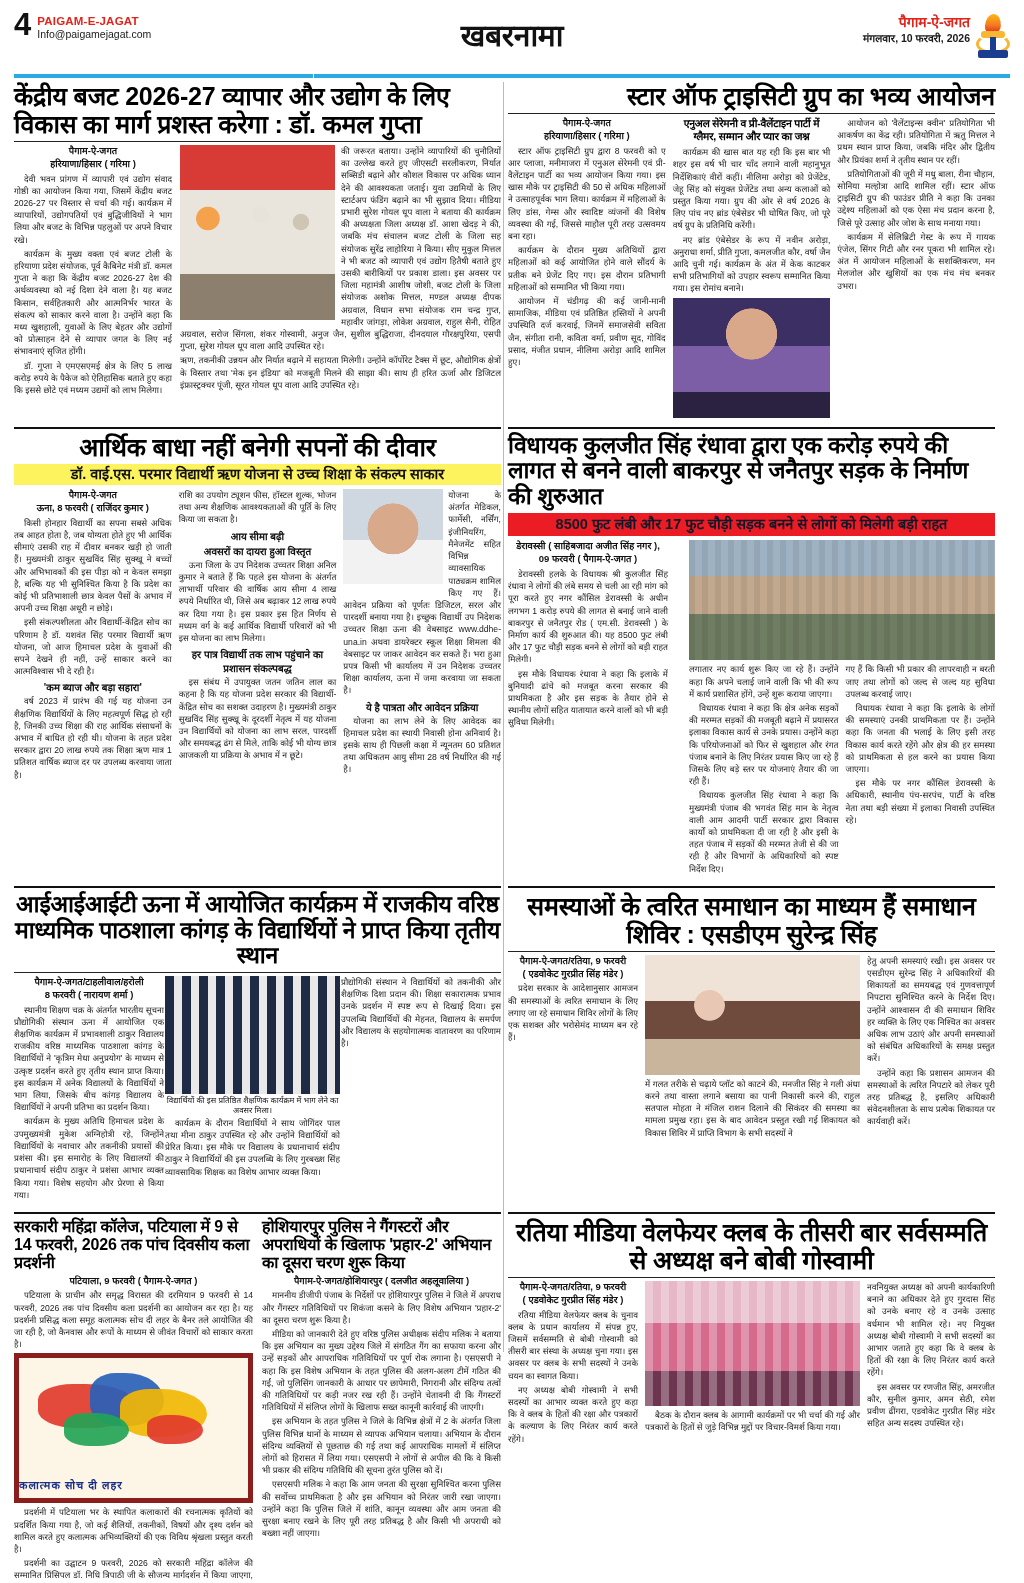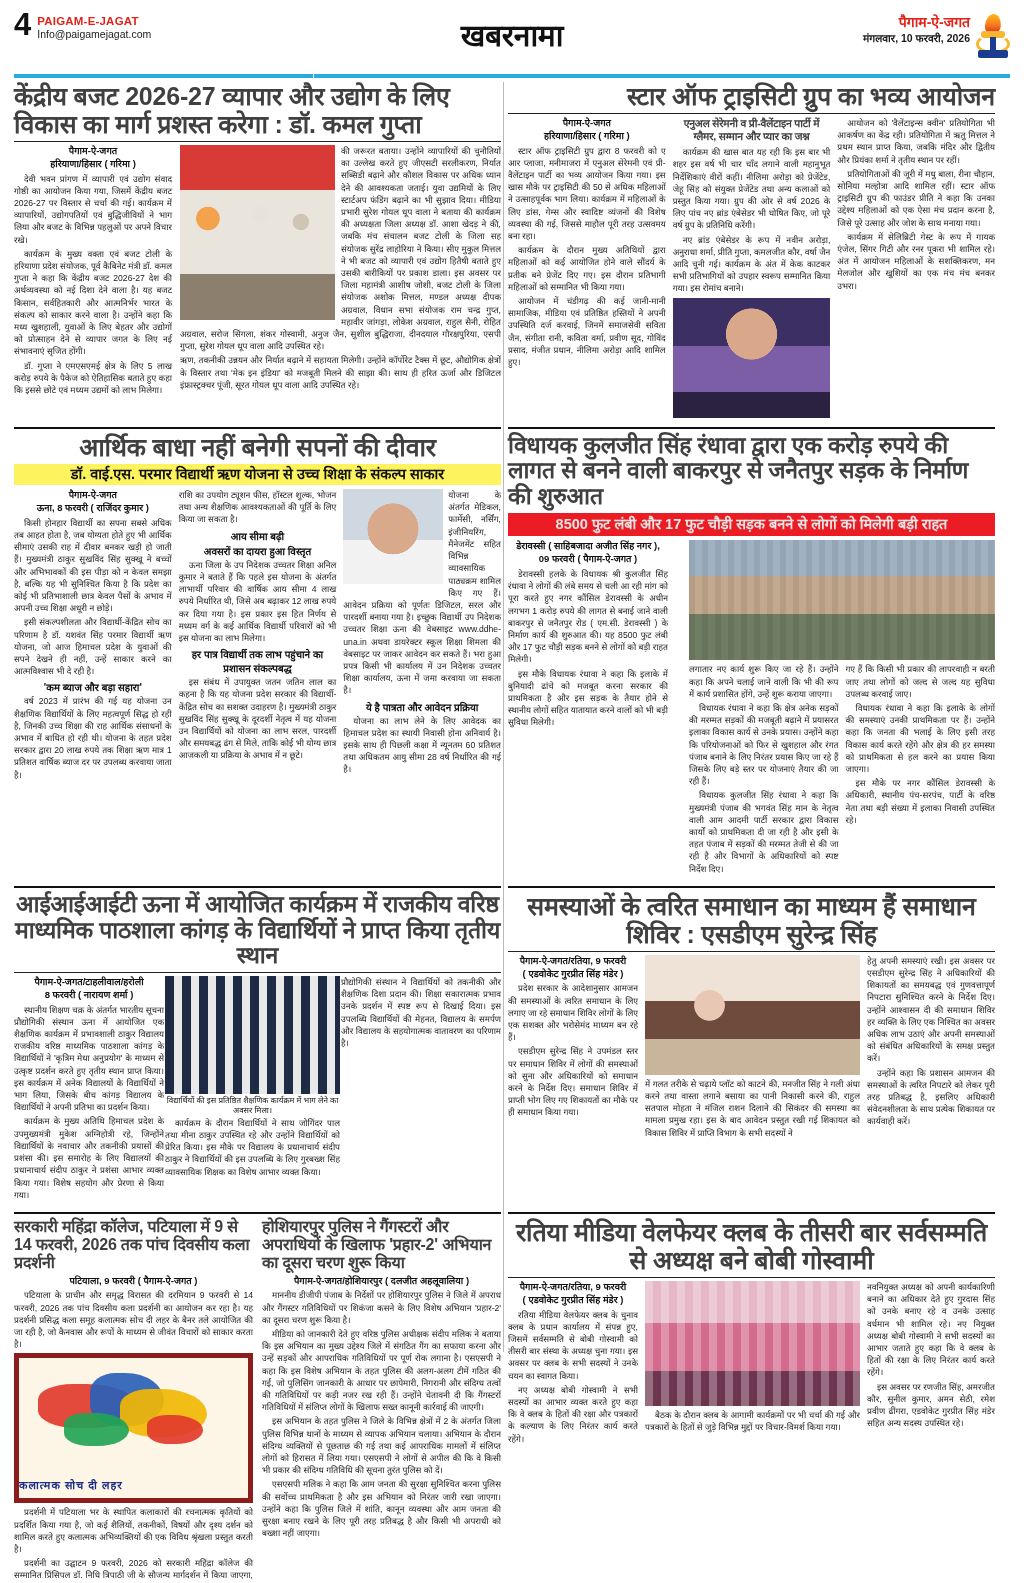--- a/index.html
+++ b/index.html
@@ -88,33 +88,33 @@
     padding: 4px 14px 6px 14px;
     position: relative;
   }
   .divider-v {
     position: absolute; top: 0; bottom: 0; width: 1px; background: #b9b9b9;
   }
 
   
   .hl {
     font-weight: bold; line-height: 1.12; letter-spacing: -0.2px;
-    font-family: "Liberation Sans", sans-serif; color: #404040;
+    font-family: "Liberation Sans", sans-serif; color: #000000;
   }
   .hl-xl { font-size: 25px; }
   .hl-lg { font-size: 23px; }
   .hl-sm { font-size: 16px; }
   .hl-xs { font-size: 14px; }
 
   .sub-yellow {
     background: #fdf35f; font-weight: bold; font-size: 14.5px;
     text-align: center; padding: 2px 4px; line-height: 1.2; color: #111;
   }
   .sub-red {
-    background: #ec1c24; color: #e5e5e5; font-weight: bold; font-size: 14.5px;
+    background: #ec1c24; color: #0f172a; font-weight: bold; font-size: 14.5px;
     text-align: center; padding: 3px 4px; line-height: 1.2;
   }
   .rule-thin { height: 1px; background: #222; margin: 3px 0; }
   .rule-bold { height: 2px; background: #111; margin: 4px 0; }
 
   .dateline {
     text-align: center; font-weight: bold; font-size: 9.5px;
     line-height: 1.35; margin-bottom: 2px; color: #111;
   }
   .body {
@@ -394,21 +394,20 @@
     <div class="col" style="flex:0 0 487px;">
       <div class="rule-bold"></div>
       <div class="hl hl-xl" style="text-align:center">समस्याओं के त्वरित समाधान का माध्यम हैं समाधान शिविर : एसडीएम सुरेन्द्र सिंह</div>
       <div class="rule-thin"></div>
       <div class="cols3" style="gap:7px;">
         <div class="col" style="flex:0 0 130px;">
           <div class="dateline">पैगाम-ऐ-जगत/रतिया, 9 फरवरी</div>
           <div class="dateline" style="margin-top:-2px">( एडवोकेट गुरप्रीत सिंह मंडेर )</div>
           <div class="body">
             <p>प्रदेश सरकार के आदेशानुसार आमजन की समस्याओं के त्वरित समाधान के लिए लगाए जा रहे समाधान शिविर लोगों के लिए एक सशक्त और भरोसेमंद माध्यम बन रहे हैं।</p>
-            <p>एसडीएम सुरेन्द्र सिंह ने उपमंडल स्तर पर समाधान शिविर में लोगों की समस्याओं को सुना और अधिकारियों को समाधान करने के निर्देश दिए। समाधान शिविर में प्राप्ती भोग लिए गए शिकायतों का मौके पर ही समाधान किया गया।</p>
           </div>
         </div>
         <div class="col" style="flex:0 0 215px;">
           <div class="photo ph-office" style="width:100%;height:120px;margin-bottom:3px;"></div>
           <div class="body">
             <p style="text-indent:0">में गलत तरीके से चढ़ाये प्लॉट को काटने की, मनजीत सिंह ने गली अंधा करने तथा वास्ता लगाने बसाया का पानी निकासी करने की, राहुल सतपाल मोहता ने मंजिल राशन दिलाने की सिकंदर की समस्या का मामला प्रमुख रहा। इस के बाद आवेदन प्रस्तुत रखी गई शिकायत को विकास शिविर में प्राप्ति विभाग के सभी सदस्यों ने</p>
           </div>
         </div>
         <div class="col">
           <div class="body">

